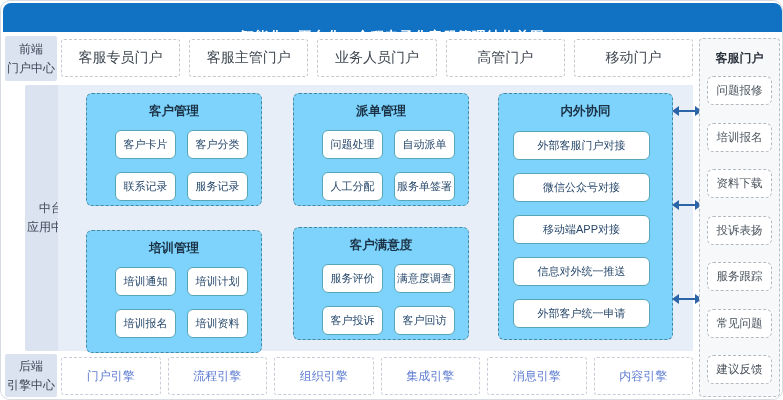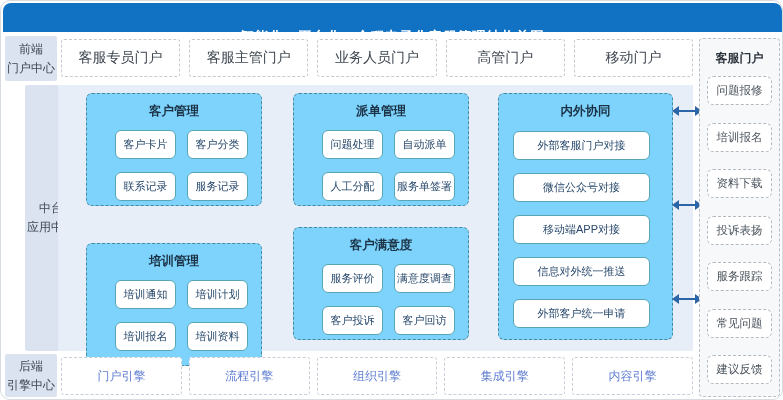--- a/index.html
+++ b/index.html
@@ -37,21 +37,21 @@
                  color:#1c3347; margin-top:9px; }
   .group-grid { display:grid; grid-template-columns:1fr 1fr; gap:13px 11px;
                 padding:10px 13px 0 28px; }
   .group-col  { display:flex; flex-direction:column; gap:13px; padding:11px 22px 0 14px; }
   .item { border:1px solid #57a6b6; border-radius:6px; background:#fff;
           color:#27486b; font-size:11px; text-align:center; padding:6px 1px;
           white-space:nowrap; overflow:hidden; }
   .g-kehu     { left:85px;  top:92px;  width:176px; height:113px; }
   .g-paidan   { left:292px; top:92px;  width:176px; height:113px; }
   .g-neiwai   { left:497px; top:92px;  width:175px; height:247px; }
-  .g-peixun   { left:85px;  top:242px; width:176px; height:123px; }
+  .g-peixun   { left:85px;  top:229px; width:176px; height:123px; }
   .g-manyidu  { left:292px; top:226px; width:176px; height:113px; }
 
   .arrow { position:absolute; left:671px; width:30px; height:12px; }
   .arrow-1 { top:104px; }
   .arrow-2 { top:198px; }
   .arrow-3 { top:292px; }
 
   .sidebar { position:absolute; left:698px; top:37px; width:81px; height:359px;
              border:1px dashed #b9bfc7; border-radius:4px; background:#f7f8fa;
              display:flex; flex-direction:column; }
@@ -179,16 +179,17 @@
       <div class="side-item">常见问题</div>
       <div class="side-item">建议反馈</div>
     </div>
   </div>
 
   <div class="engine-row">
     <div class="engine">门户引擎</div>
     <div class="engine">流程引擎</div>
     <div class="engine">组织引擎</div>
     <div class="engine">集成引擎</div>
+    <div class="engine">消息引擎</div>
     <div class="engine">内容引擎</div>
   </div>
 
 </div>
 
 </body></html>

